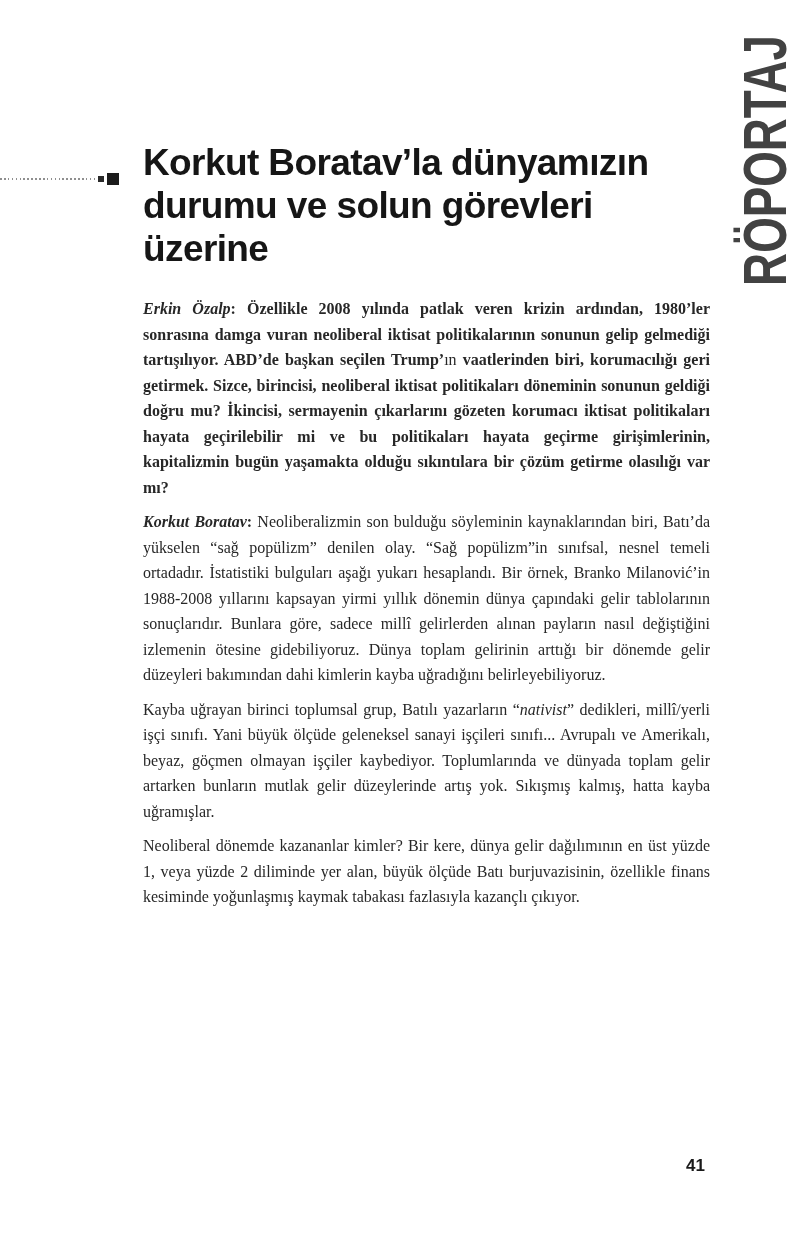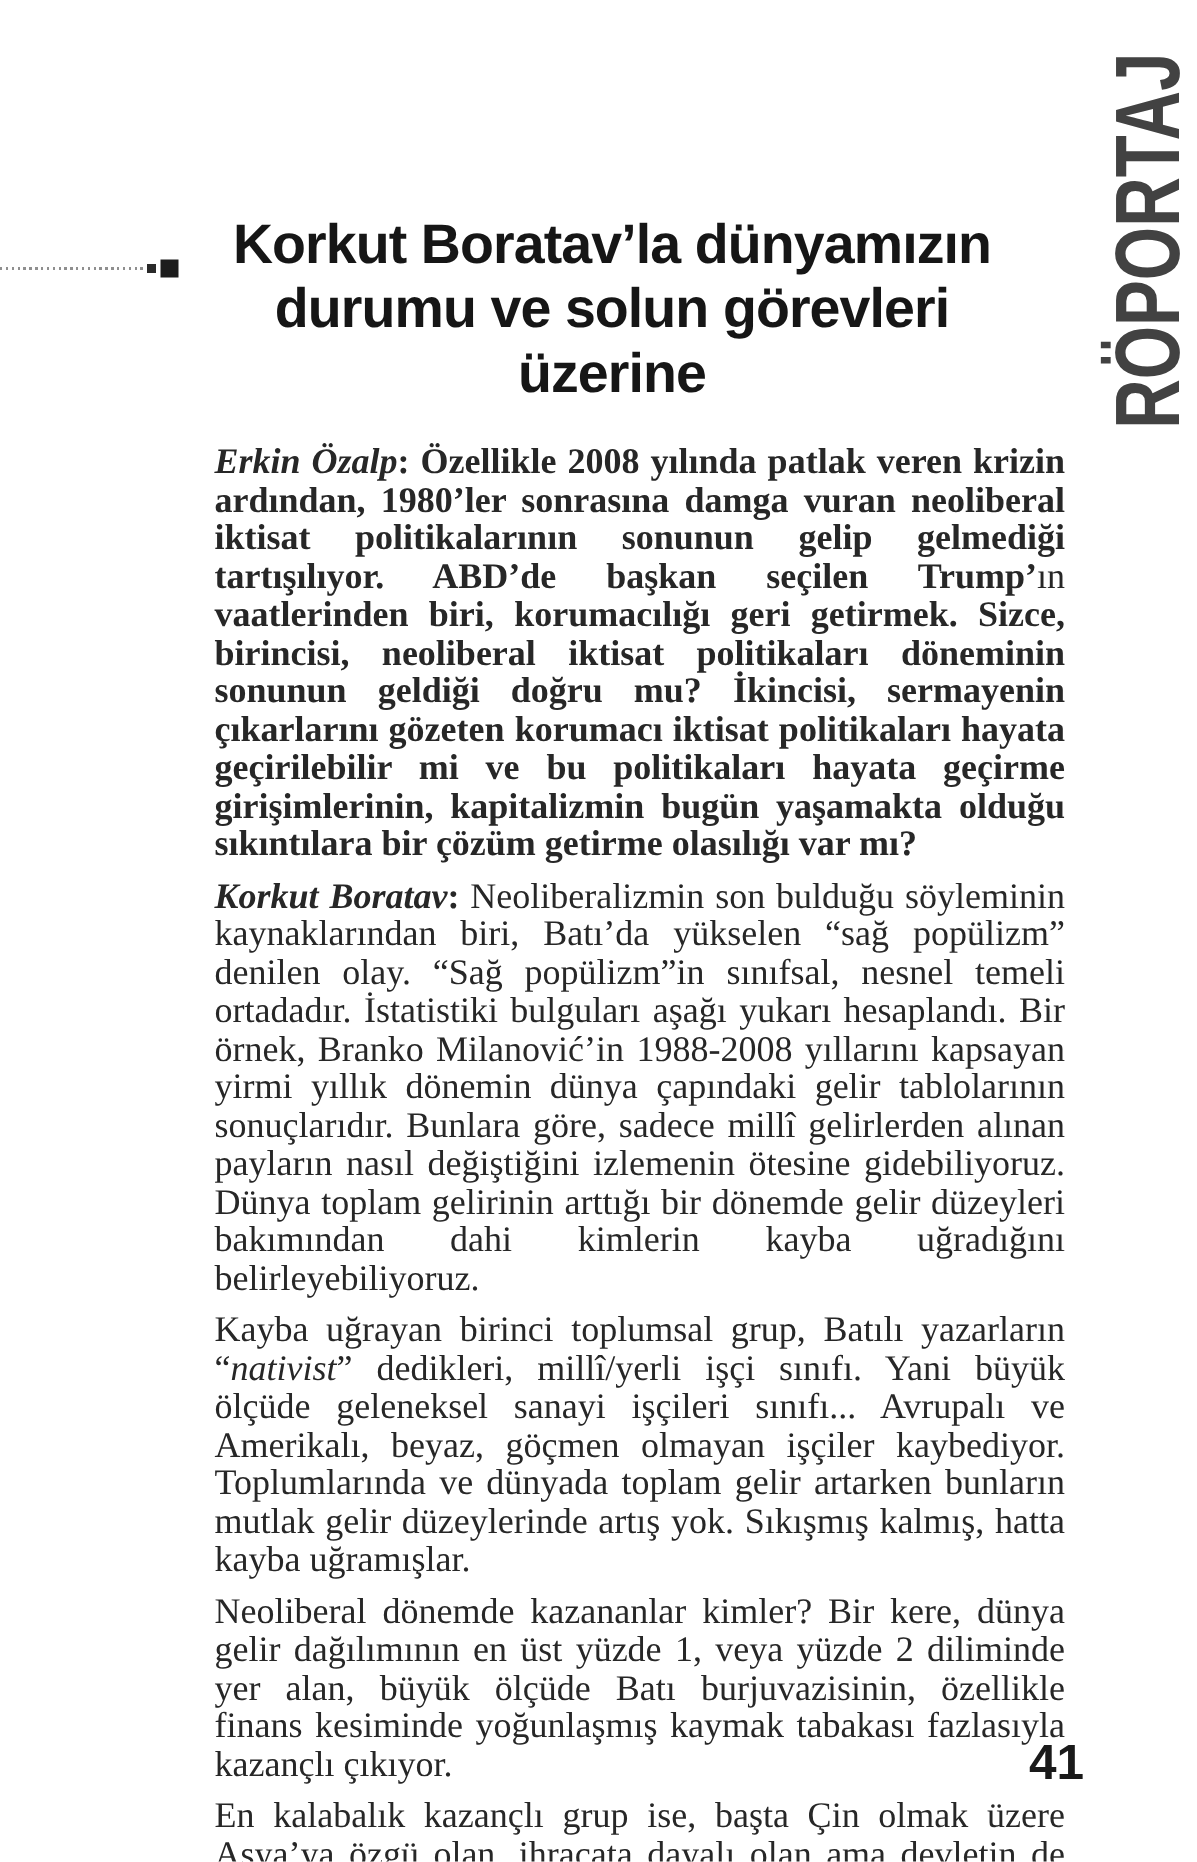--- a/index.html
+++ b/index.html
@@ -63,41 +63,40 @@
   }
   h1.article-title {
     margin: 0 0 26px 0;
     width: 530px;
     font-family: "Liberation Sans", sans-serif;
     font-weight: bold;
     font-size: 37px;
     line-height: 43px;
     letter-spacing: -0.6px;
     color: #161616;
-    text-align: center;
   }
   p.para {
     margin: 0 0 9px 0;
-    font-size: 24px;
+    font-size: 16px;
     line-height: 25.5px;
     text-align: justify;
     color: #272727;
   }
   .seg-bold { font-weight: bold; }
   .seg-bold-italic { font-weight: bold; font-style: italic; }
   .seg-italic { font-style: italic; margin-top: 46px; }
   .seg-regular { font-weight: normal; font-style: normal; }
 
   .page-number {
     position: absolute;
     left: 686px;
     top: 1156px;
     font-family: "Liberation Sans", sans-serif;
     font-weight: bold;
-    font-size: 33px;
+    font-size: 17px;
     color: #1a1a1a;
   }
 </style>
 </head>
 <body>
 
 <div class="page">
 
   <div class="vertical-label">RÖPORTAJ</div>
 
@@ -109,18 +108,17 @@
     <h1 class="article-title">Korkut Boratav’la dünyamızın durumu ve solun görevleri üzerine</h1>
 
     <p class="para"><span class="seg-bold-italic">Erkin Özalp</span><span class="seg-bold">: Özellikle 2008 yılında patlak veren krizin ardından, 1980’ler sonrasına damga vuran neoliberal iktisat politikalarının sonunun gelip gelmediği tartışılıyor. ABD’de başkan seçilen Trump’</span><span class="seg-regular">ın</span><span class="seg-bold"> vaatlerinden biri, korumacılığı geri getirmek. Sizce, birincisi, neoliberal iktisat politikaları döneminin sonunun geldiği doğru mu? İkincisi, sermayenin çıkarlarını gözeten korumacı iktisat politikaları hayata geçirilebilir mi ve bu politikaları hayata geçirme girişimlerinin, kapitalizmin bugün yaşamakta olduğu sıkıntılara bir çözüm getirme olasılığı var mı?</span></p>
 
     <p class="para"><span class="seg-bold-italic">Korkut Boratav</span><span class="seg-bold">:</span><span class="seg-regular"> Neoliberalizmin son bulduğu söyleminin kaynaklarından biri, Batı’da yükselen “sağ popülizm” denilen olay. “Sağ popülizm”in sınıfsal, nesnel temeli ortadadır. İstatistiki bulguları aşağı yukarı hesaplandı. Bir örnek, Branko Milanović’in 1988-2008 yıllarını kapsayan yirmi yıllık dönemin dünya çapındaki gelir tablolarının sonuçlarıdır. Bunlara göre, sadece millî gelirlerden alınan payların nasıl değiştiğini izlemenin ötesine gidebiliyoruz. Dünya toplam gelirinin arttığı bir dönemde gelir düzeyleri bakımından dahi kimlerin kayba uğradığını belirleyebiliyoruz.</span></p>
 
     <p class="para"><span class="seg-regular">Kayba uğrayan birinci toplumsal grup, Batılı yazarların “</span><span class="seg-italic">nativist</span><span class="seg-regular">” dedikleri, millî/yerli işçi sınıfı. Yani büyük ölçüde geleneksel sanayi işçileri sınıfı... Avrupalı ve Amerikalı, beyaz, göçmen olmayan işçiler kaybediyor. Toplumlarında ve dünyada toplam gelir artarken bunların mutlak gelir düzeylerinde artış yok. Sıkışmış kalmış, hatta kayba uğramışlar.</span></p>
 
     <p class="para"><span class="seg-regular">Neoliberal dönemde kazananlar kimler? Bir kere, dünya gelir dağılımının en üst yüzde 1, veya yüzde 2 diliminde yer alan, büyük ölçüde Batı burjuvazisinin, özellikle finans kesiminde yoğunlaşmış kaymak tabakası fazlasıyla kazançlı çıkıyor.</span></p>
 
-    <p class="para"><span class="seg-regular">En kalabalık kazançlı grup ise, başta Çin olmak üzere Asya’ya özgü olan, ihracata dayalı olan ama devletin de önemli rol oynadığı üretim biçimlerinin sürüklediği sınıflar. Bunların gelir düzeyleri</span></p>
   </main>
 
   <div class="page-number">41</div>
 
 </div>
 
 </body></html>

